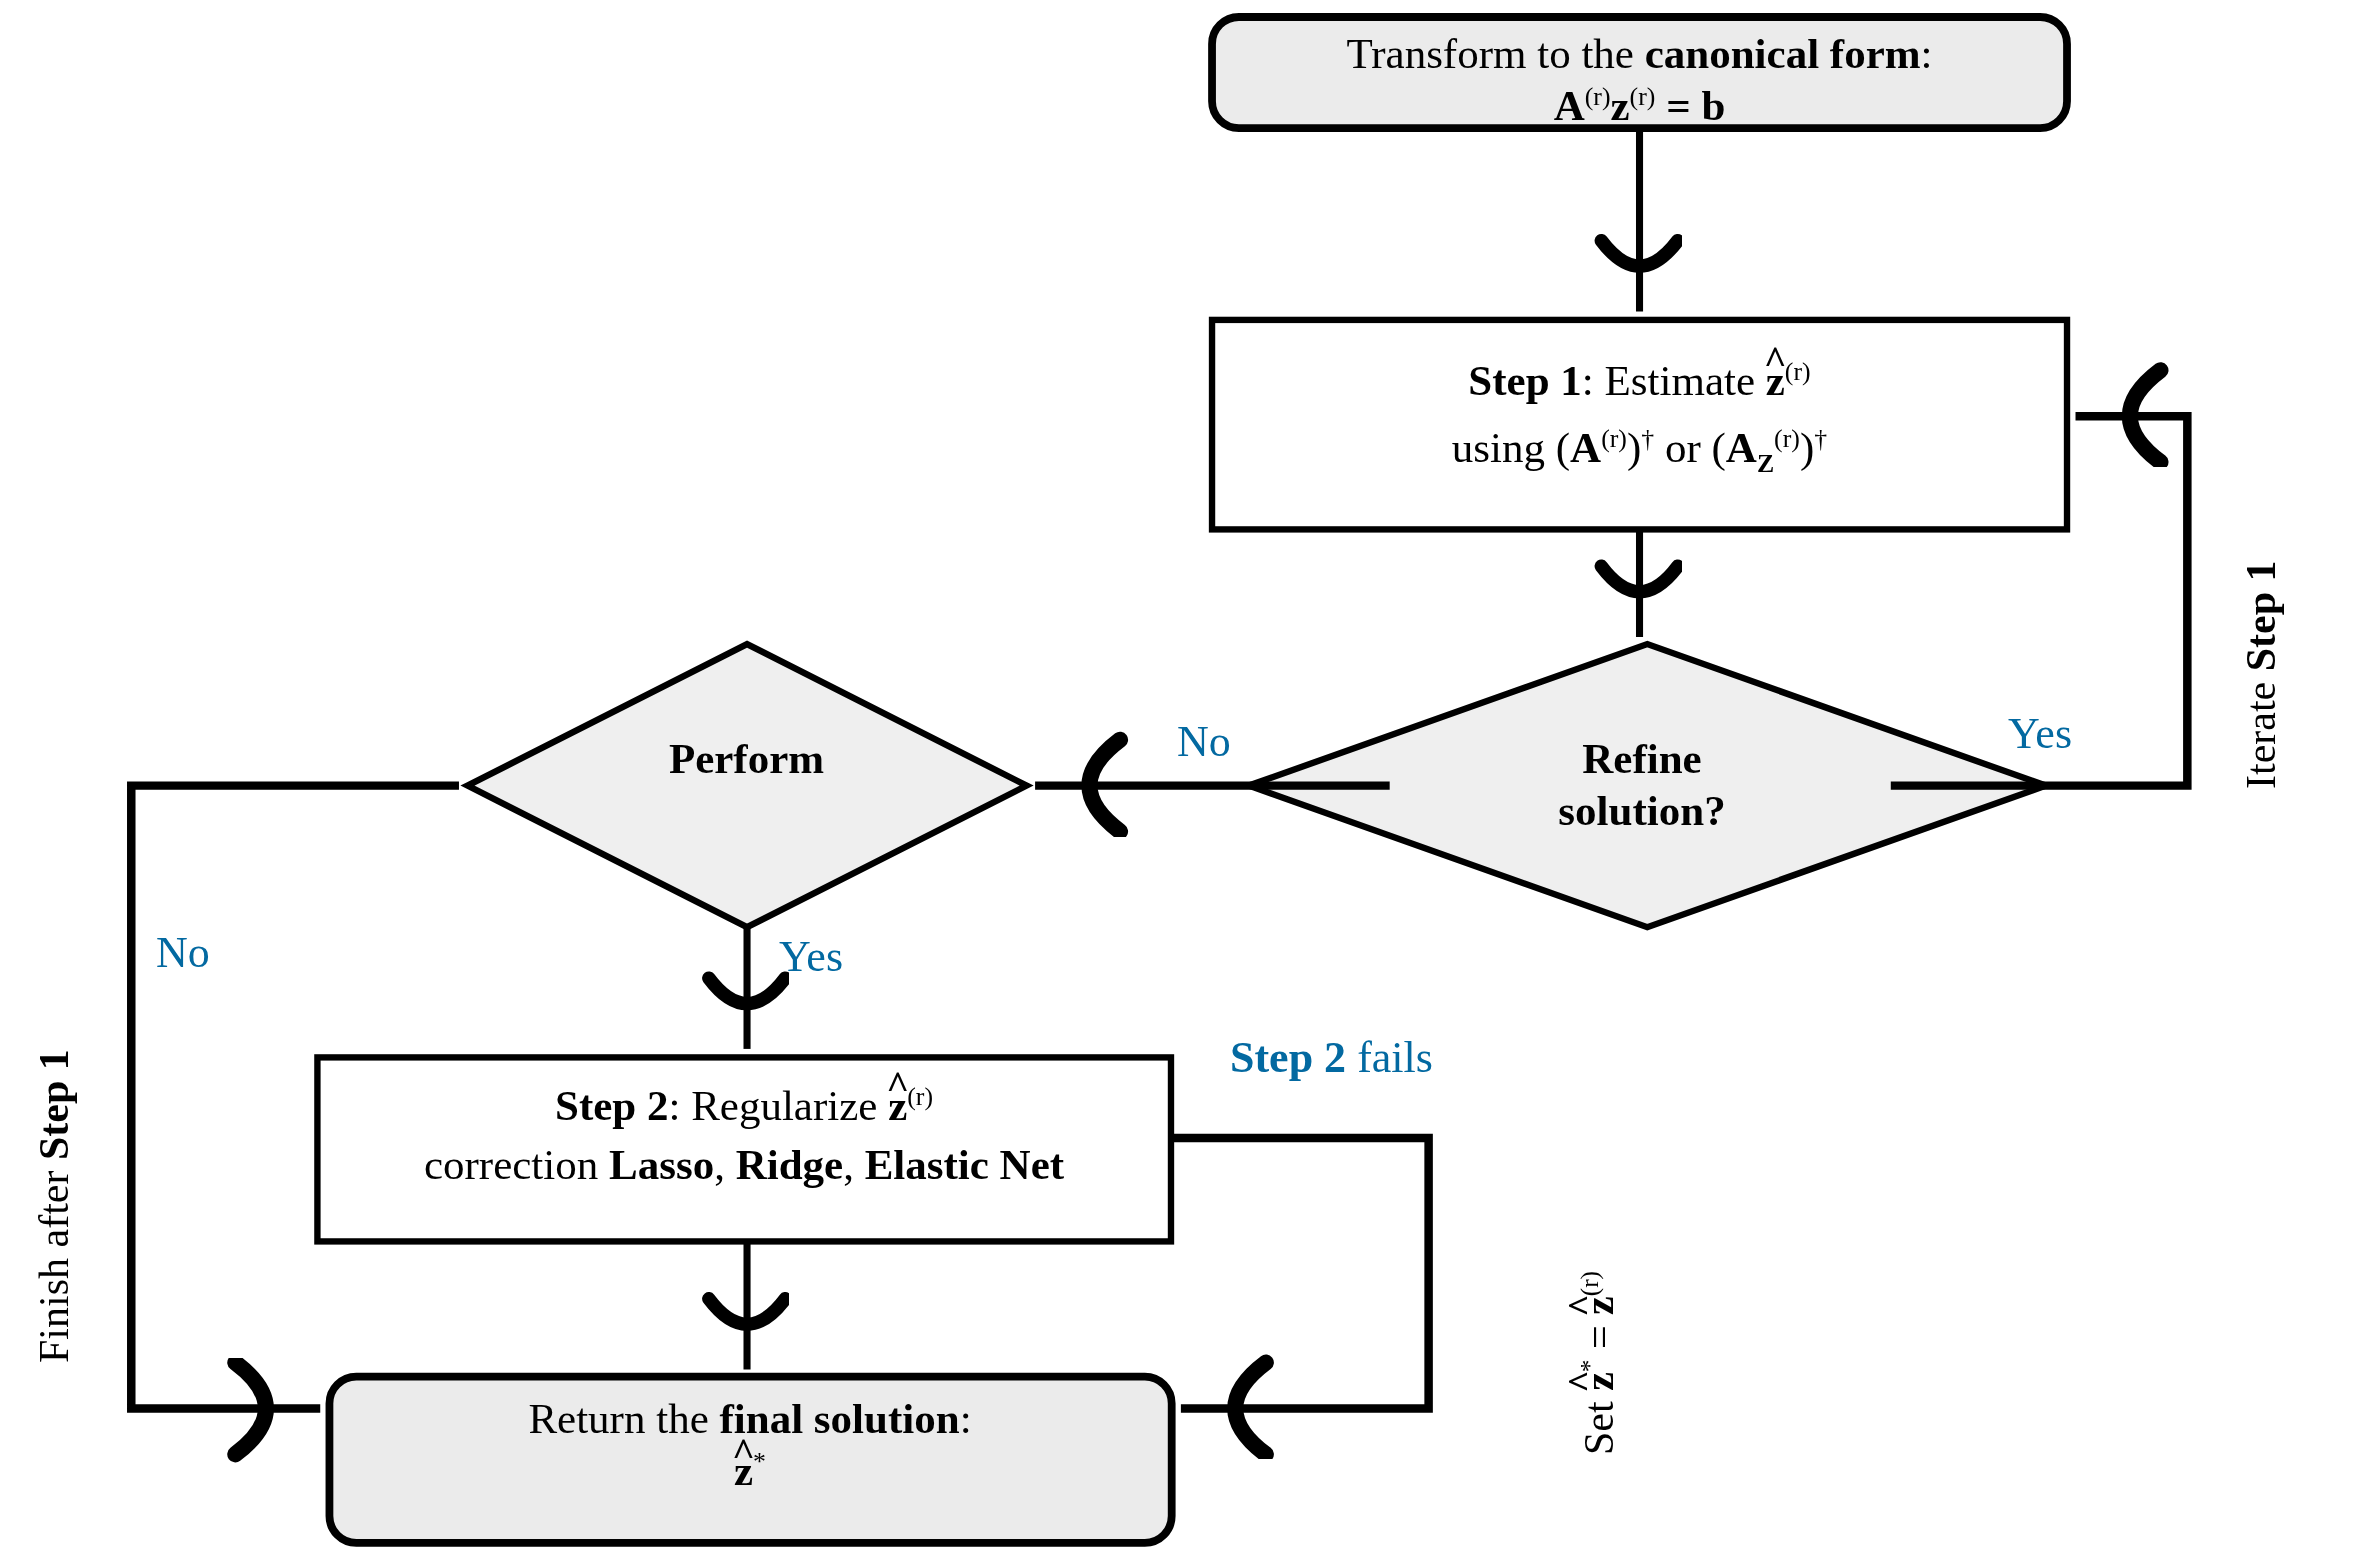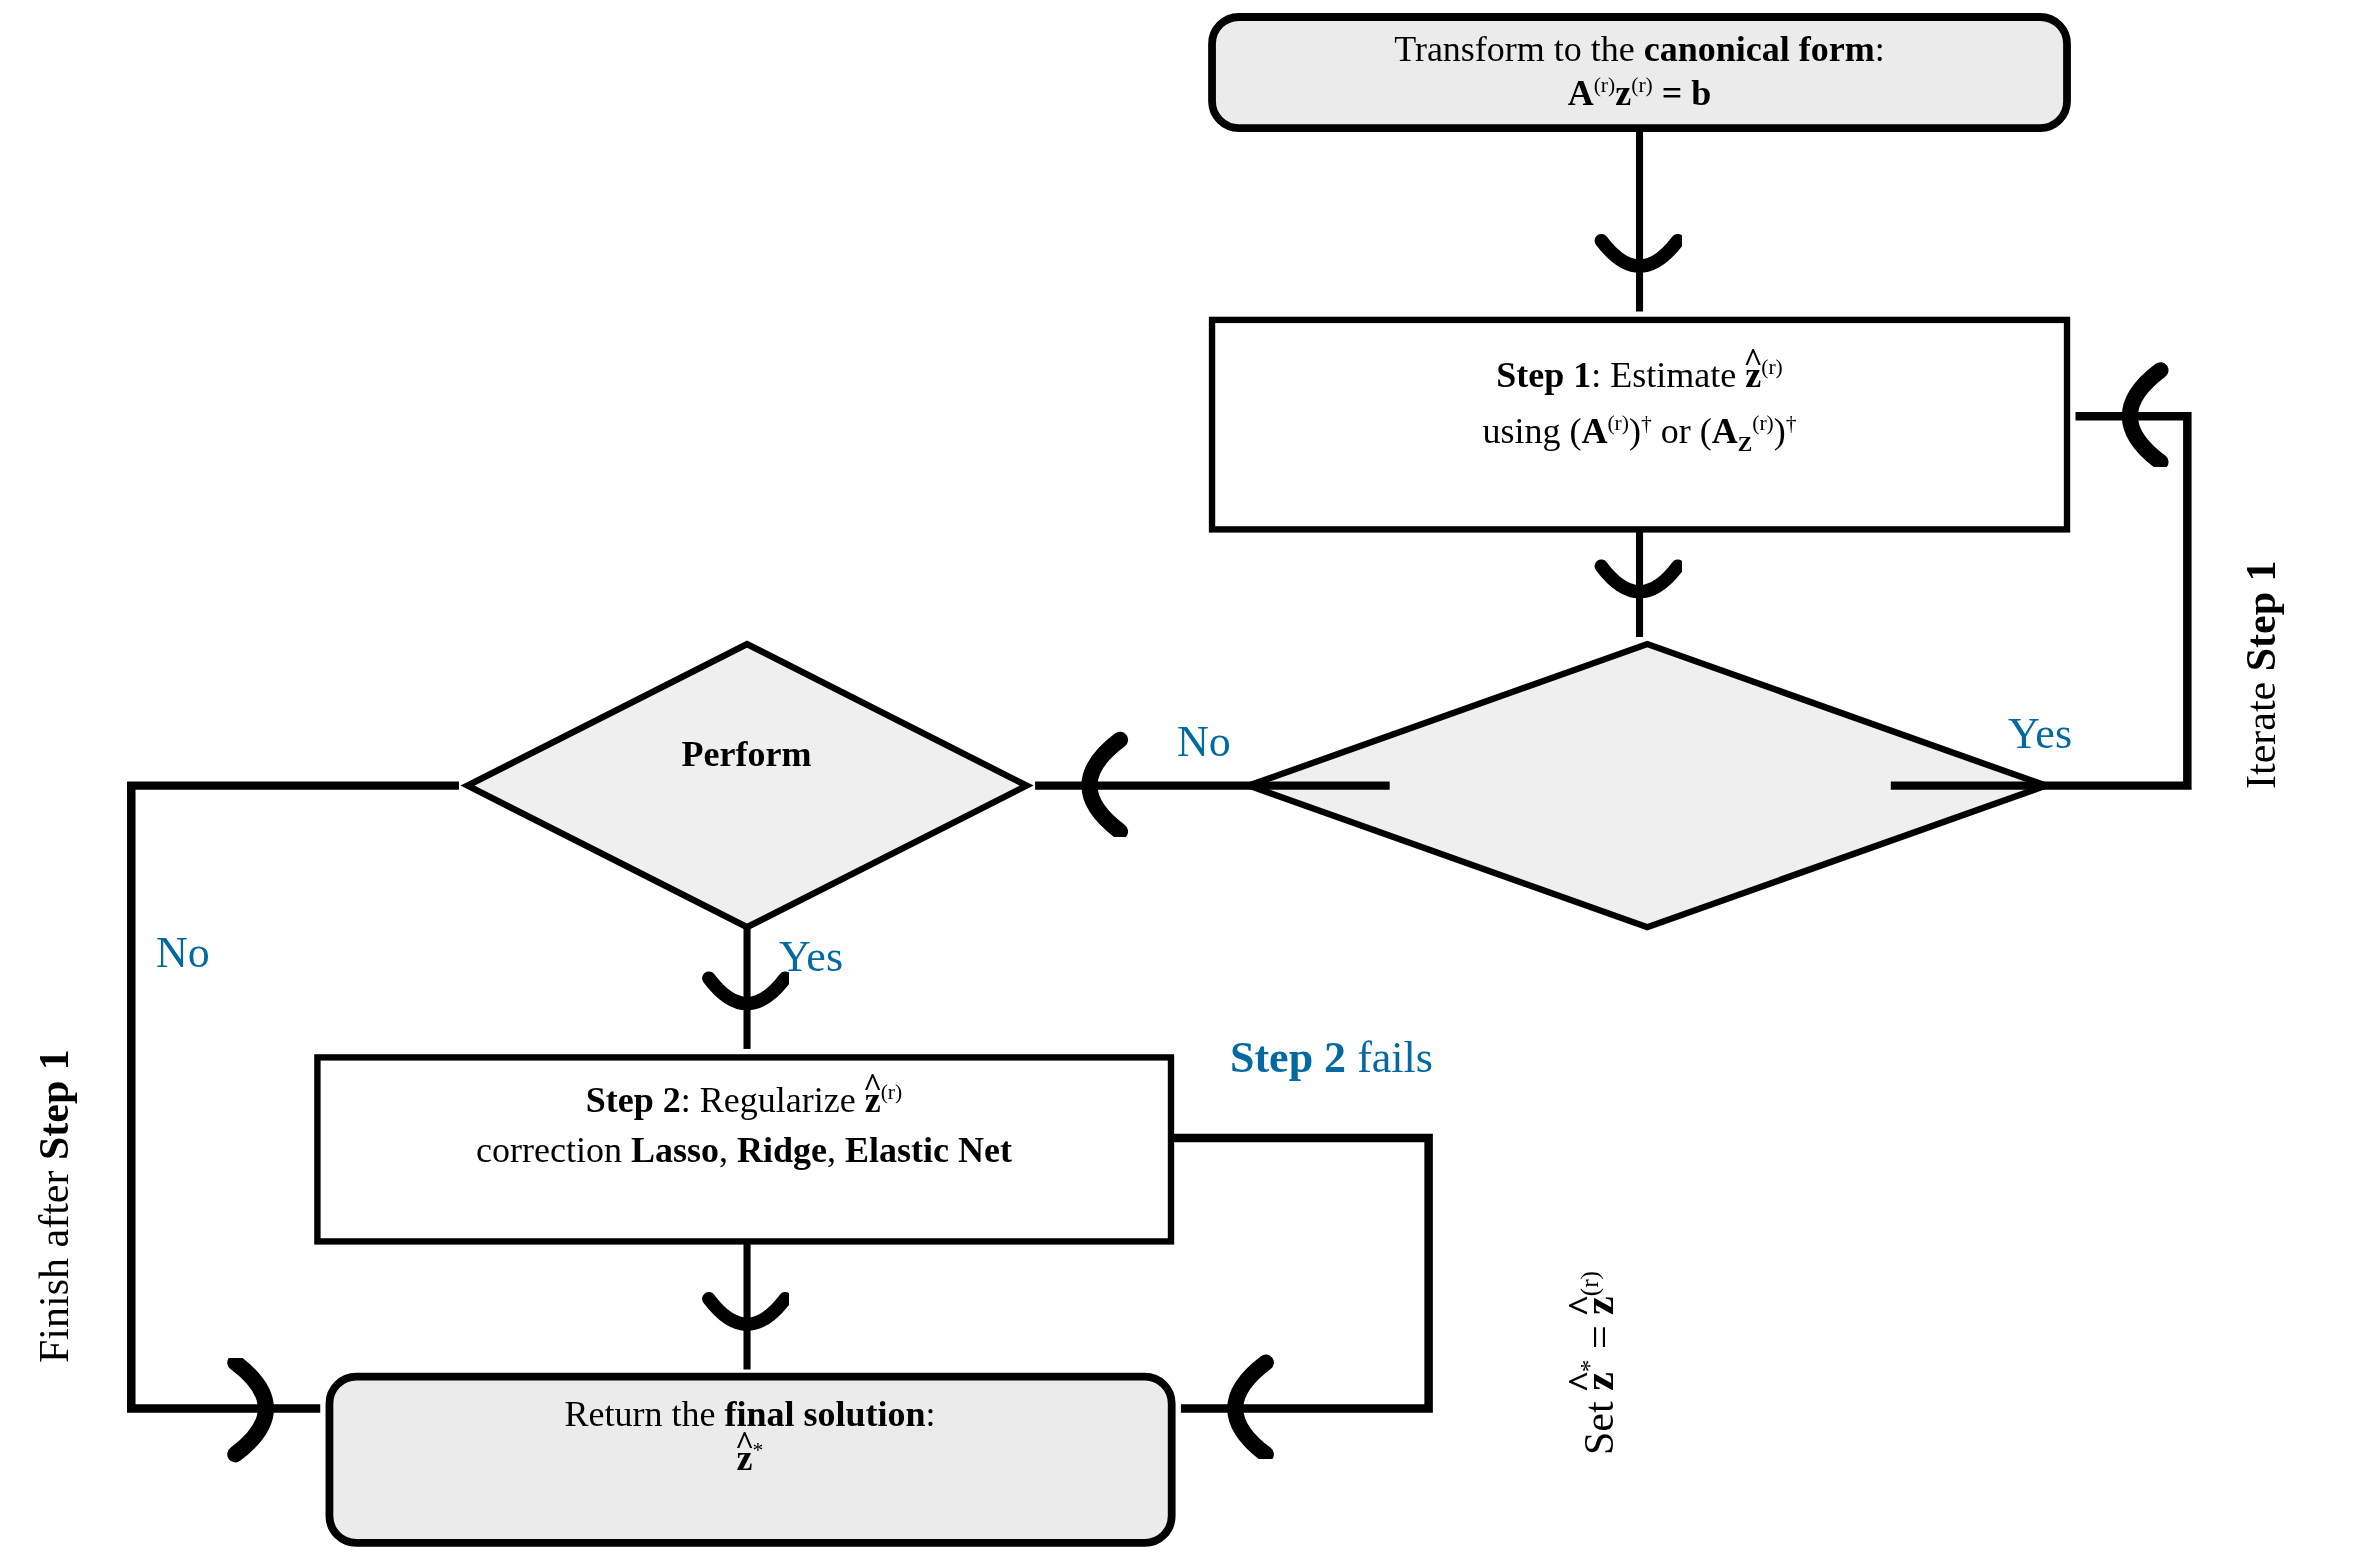--- a/index.html
+++ b/index.html
@@ -21,21 +21,21 @@
     top: 0;
     width: 2354px;
     height: 1567px;
   }
   .node-text {
     position: absolute;
     text-align: center;
     color: #000000;
     line-height: 1.22;
     pointer-events: none;
-    font-size: 36px;
+    font-size: 43px;
   }
   .node-text .ln { display: block; white-space: nowrap; }
   .b { font-weight: bold; }
   .math { font-weight: bold; font-style: normal; }
   .mi { font-style: italic; font-weight: normal; }
   sup.idx {
     font-size: 0.60em;
     vertical-align: super;
     font-weight: normal;
     font-style: normal;
@@ -122,20 +122,24 @@
 
   <div class="node-text" style="left:1212px; top:348px; width:855px; line-height:1.55;">
     <span class="ln">
       <span class="b">Step 1</span><span>: Estimate </span><span class="hatwrap math"><span class="hatch">^</span><span>z</span></span><sup class="idx mi">(r)</sup>
     </span>
     <span class="ln">
       <span>using (</span><span class="math">A</span><sup class="idx mi">(r)</sup><span>)</span><sup class="idx">†</sup><span> or (</span><span class="math">A</span><sub class="idx">Z</sub><sup class="idx mi">(r)</sup><span>)</span><sup class="idx">†</sup>
     </span>
   </div>
 
+  <div class="node-text b" style="left:1249px; top:733px; width:786px;">
+    <span class="ln">Refine</span>
+    <span class="ln">solution?</span>
+  </div>
 
   <div class="node-text b" style="left:357px; top:733px; width:779px;">
     <span class="ln">Perform</span>
   </div>
 
   <div class="node-text" style="left:317px; top:1076px; width:854px; line-height:1.38;">
     <span class="ln">
       <span class="b">Step 2</span><span>: Regularize </span><span class="hatwrap math"><span class="hatch">^</span><span>z</span></span><sup class="idx mi">(r)</sup>
     </span>
     <span class="ln">

